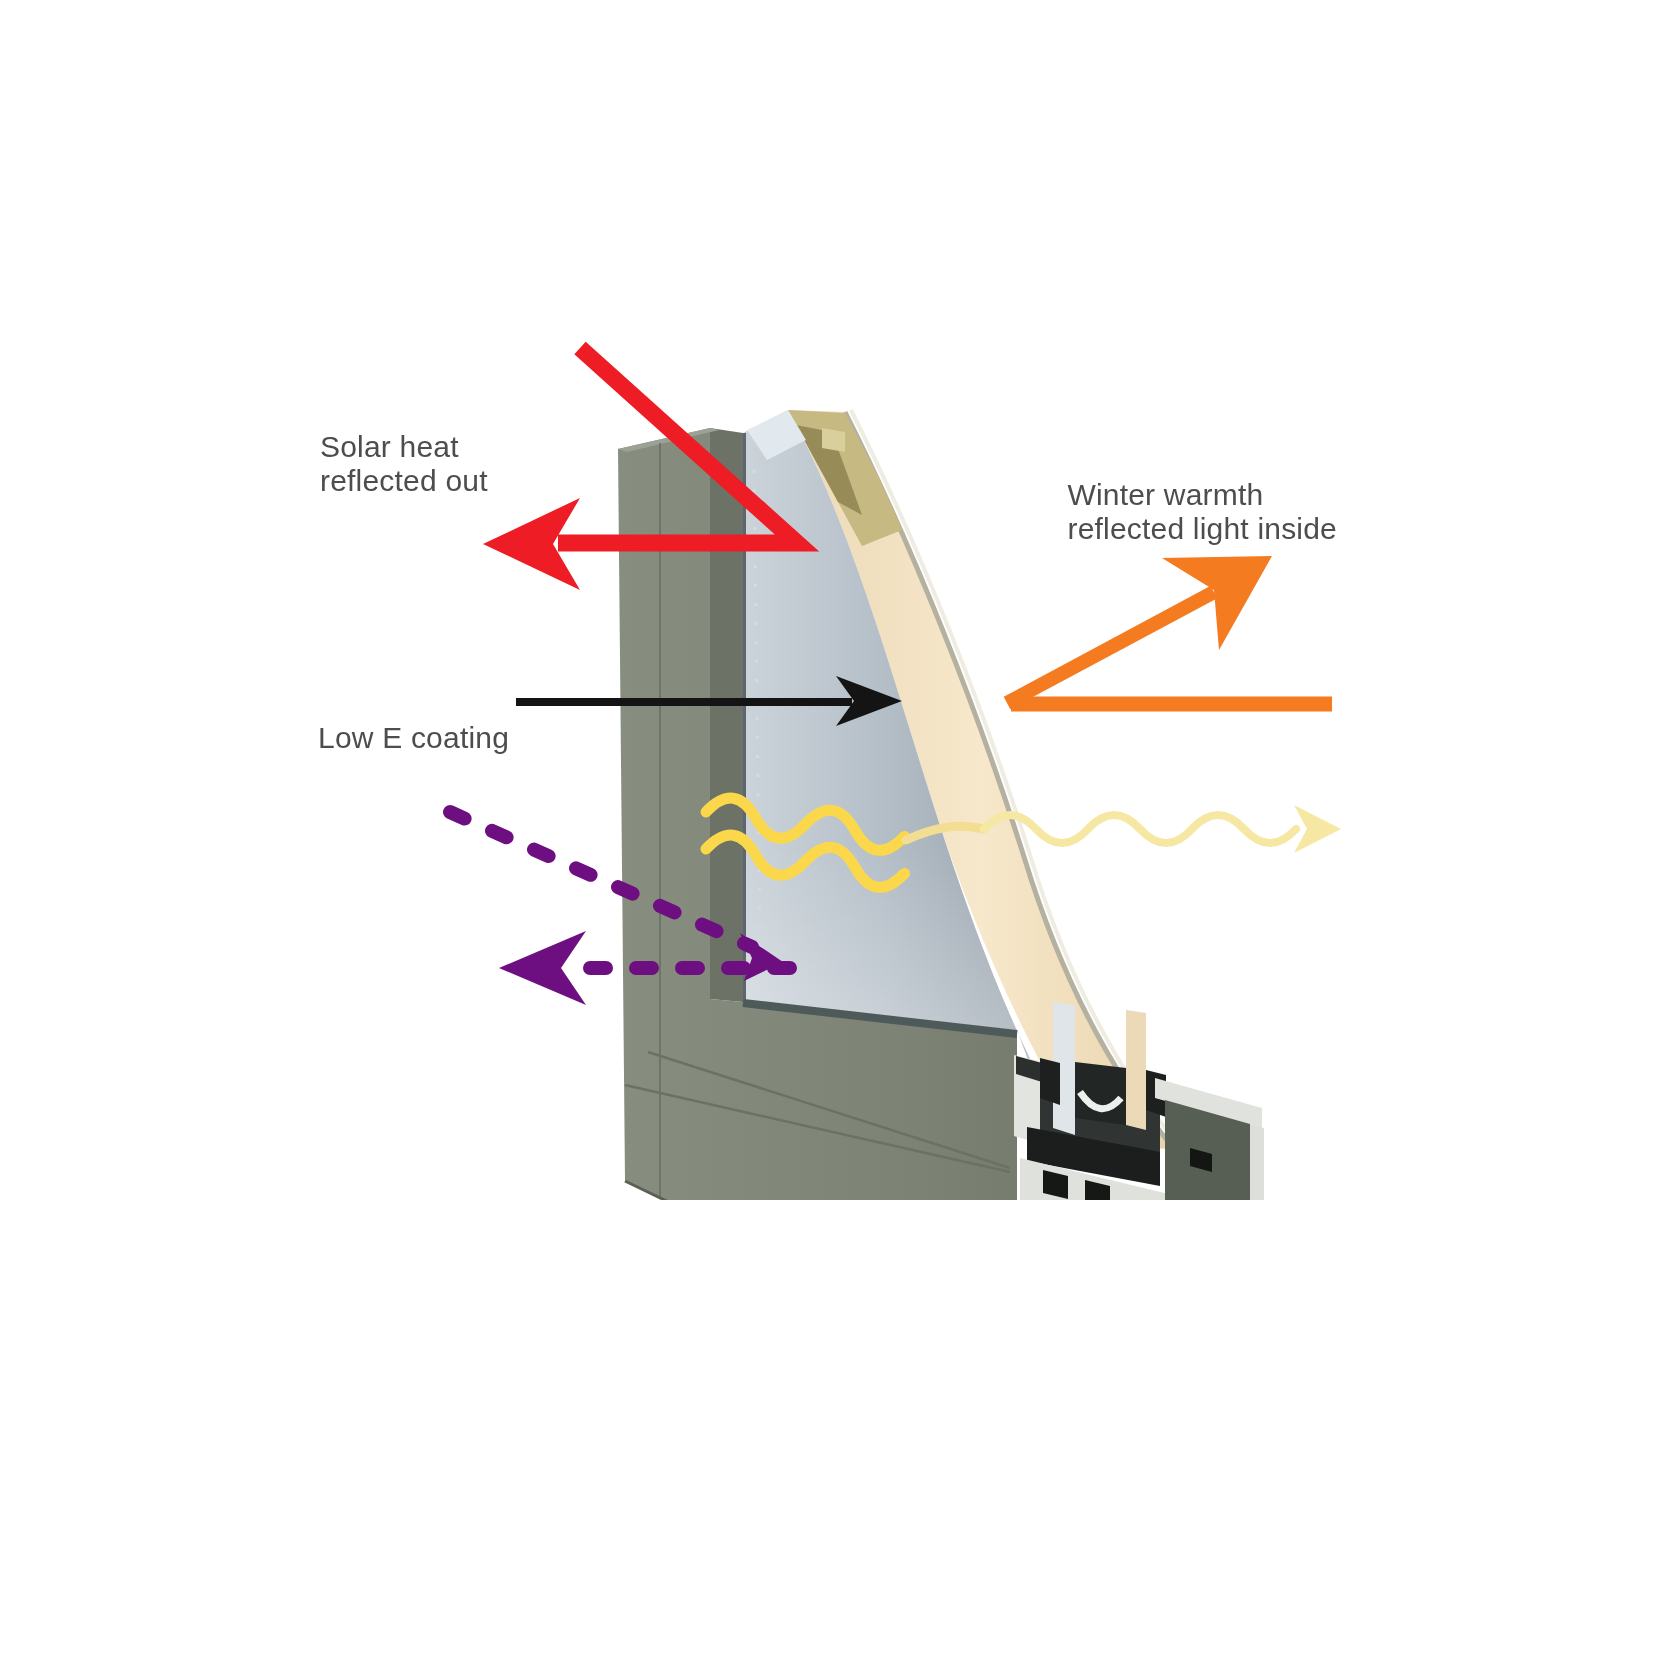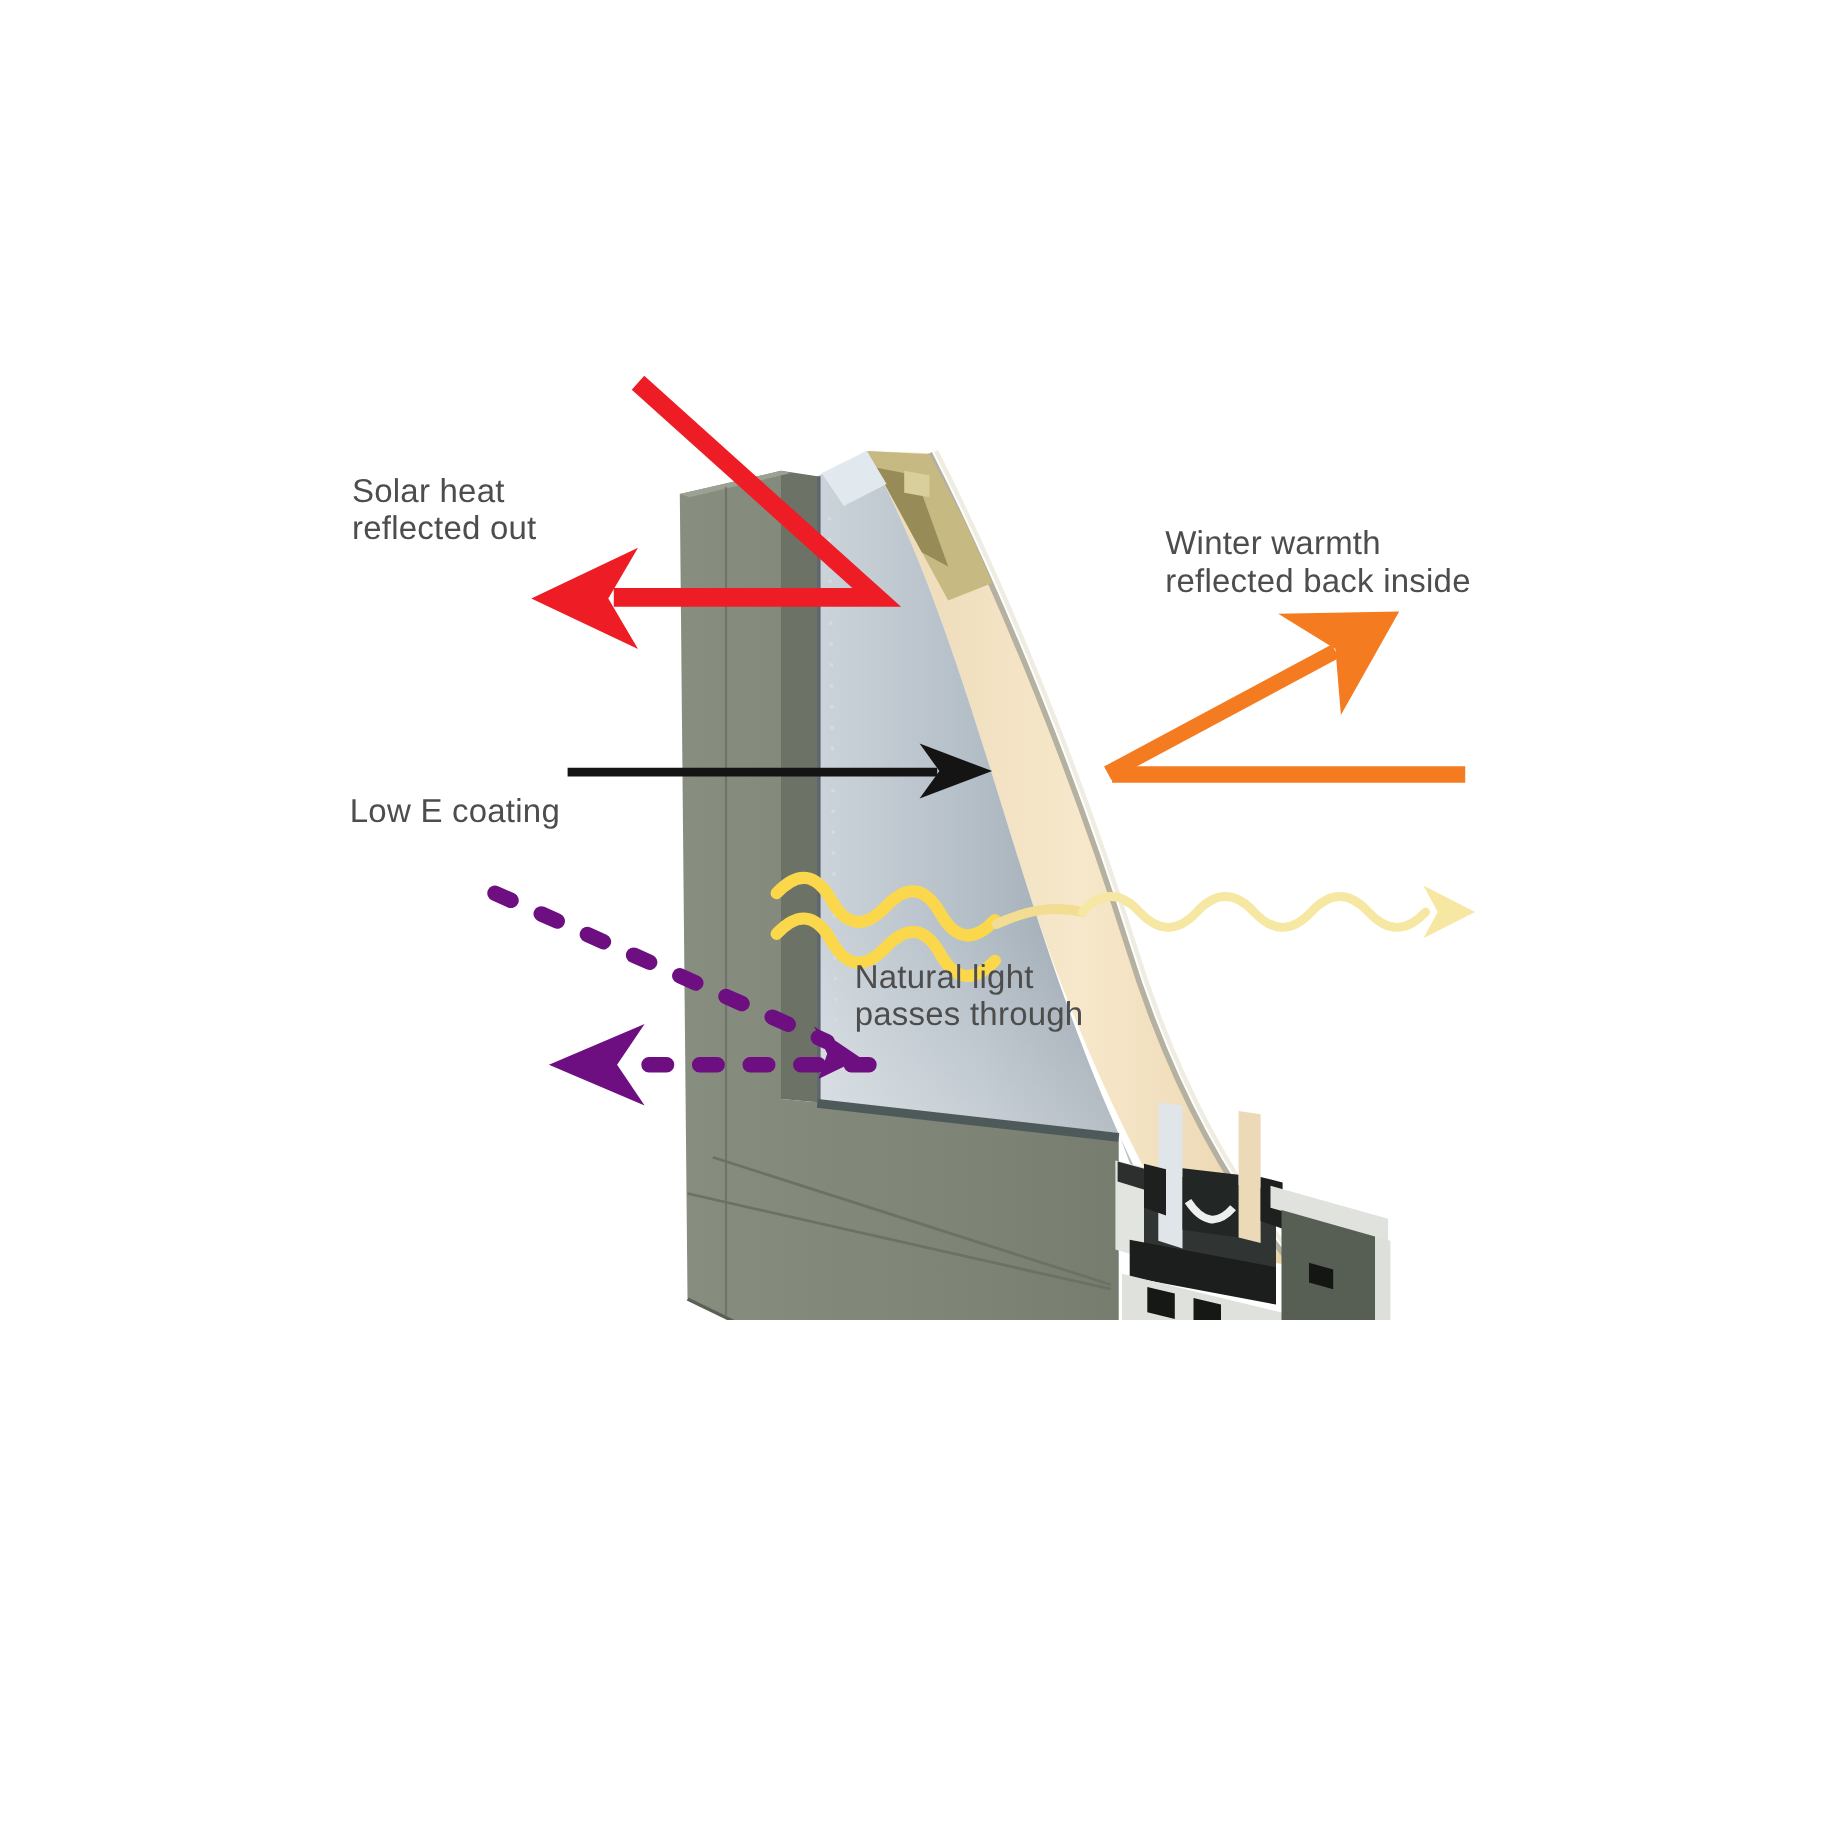--- a/index.html
+++ b/index.html
@@ -144,23 +144,19 @@
   <div class="label" style="left:320px; top:430px;">
     <div>Solar heat</div>
     <div>reflected out</div>
   </div>
 
   <div class="label" style="left:318px; top:721px;text-align:right;">
     <div>Low E coating</div>
   </div>
 
 
-  <div class="label" style="left:777px; top:872px;">
-    <div>Natural light</div>
-    <div>passes through</div>
-  </div>
 
   <div class="label right-align" style="right:339px; top:478px;">
     <div>Winter warmth</div>
-    <div>reflected back inside</div>
+    <div>reflected light inside</div>
   </div>
 
 </div>
 
 </body></html>

